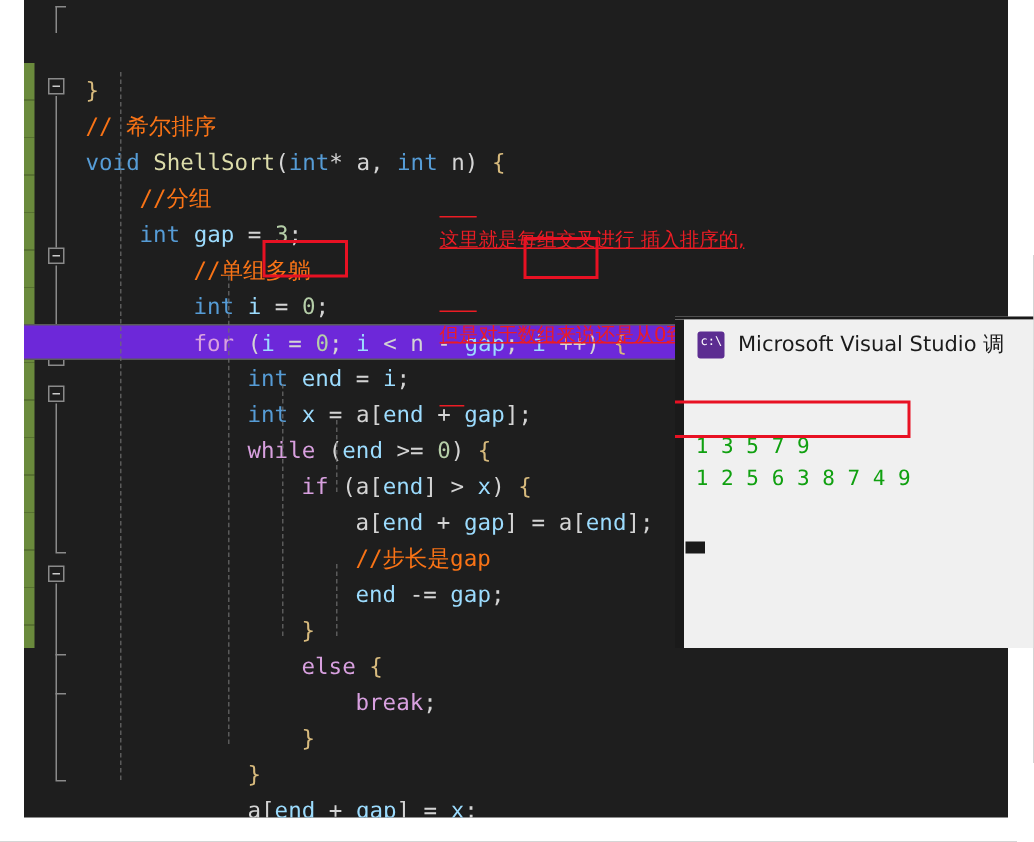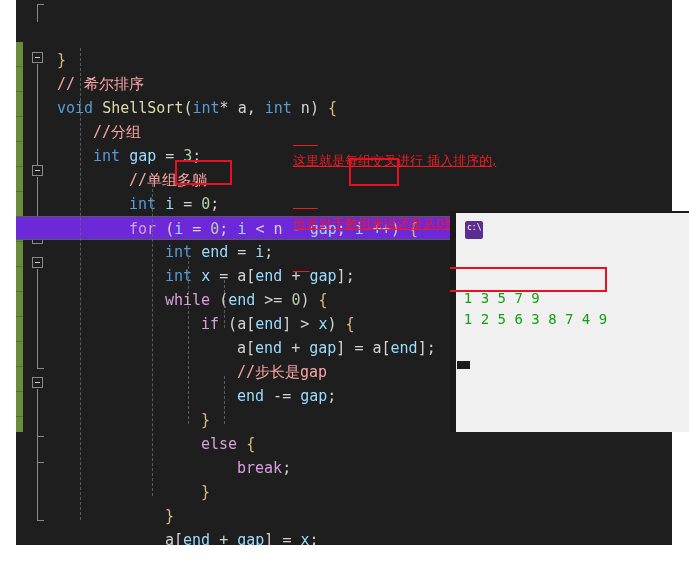--- a/index.html
+++ b/index.html
@@ -111,21 +111,21 @@
 
   
   .kw      { color: #569cd6; }   
   .ctl     { color: #d8a0df; }   
   .fn      { color: #dcdcaa; }   
   .var     { color: #9cdcfe; }   
   .plain   { color: #d4d4d4; }
   .num     { color: #b5cea8; }
   .punc    { color: #d4d4d4; }
   .brace   { color: #d7ba7d; }
-  .cmt     { color: #fca5a5; }
+  .cmt     { color: #f97316; }
   .op      { color: #d4d4d4; }
 
   
   .redbox {
     position: absolute;
     border: 2px solid #e81123;
     box-sizing: border-box;
     pointer-events: none;
   }
 
@@ -268,20 +268,21 @@
 
     <div class="redbox" style="left:159px; top:160px; width:57px; height:25px;"></div>
     <div class="redbox" style="left:333px; top:158px; width:50px; height:28px;"></div>
   </div>
 
   <div class="console">
     <div class="console-edge"></div>
 
     <div class="console-titlebar">
       <div class="console-icon"></div>
+      <div class="console-title">Microsoft Visual Studio 调</div>
     </div>
 
     <div class="console-body">
       <div id="console-lines"><div class="console-line">0 1 3 5 7 9</div><div class="console-line">5 1 2 5 6 3 8 7 4 9</div></div>
       <div class="console-spacer"></div>
       
     </div>
 
     <div class="console-caret"></div>
 

